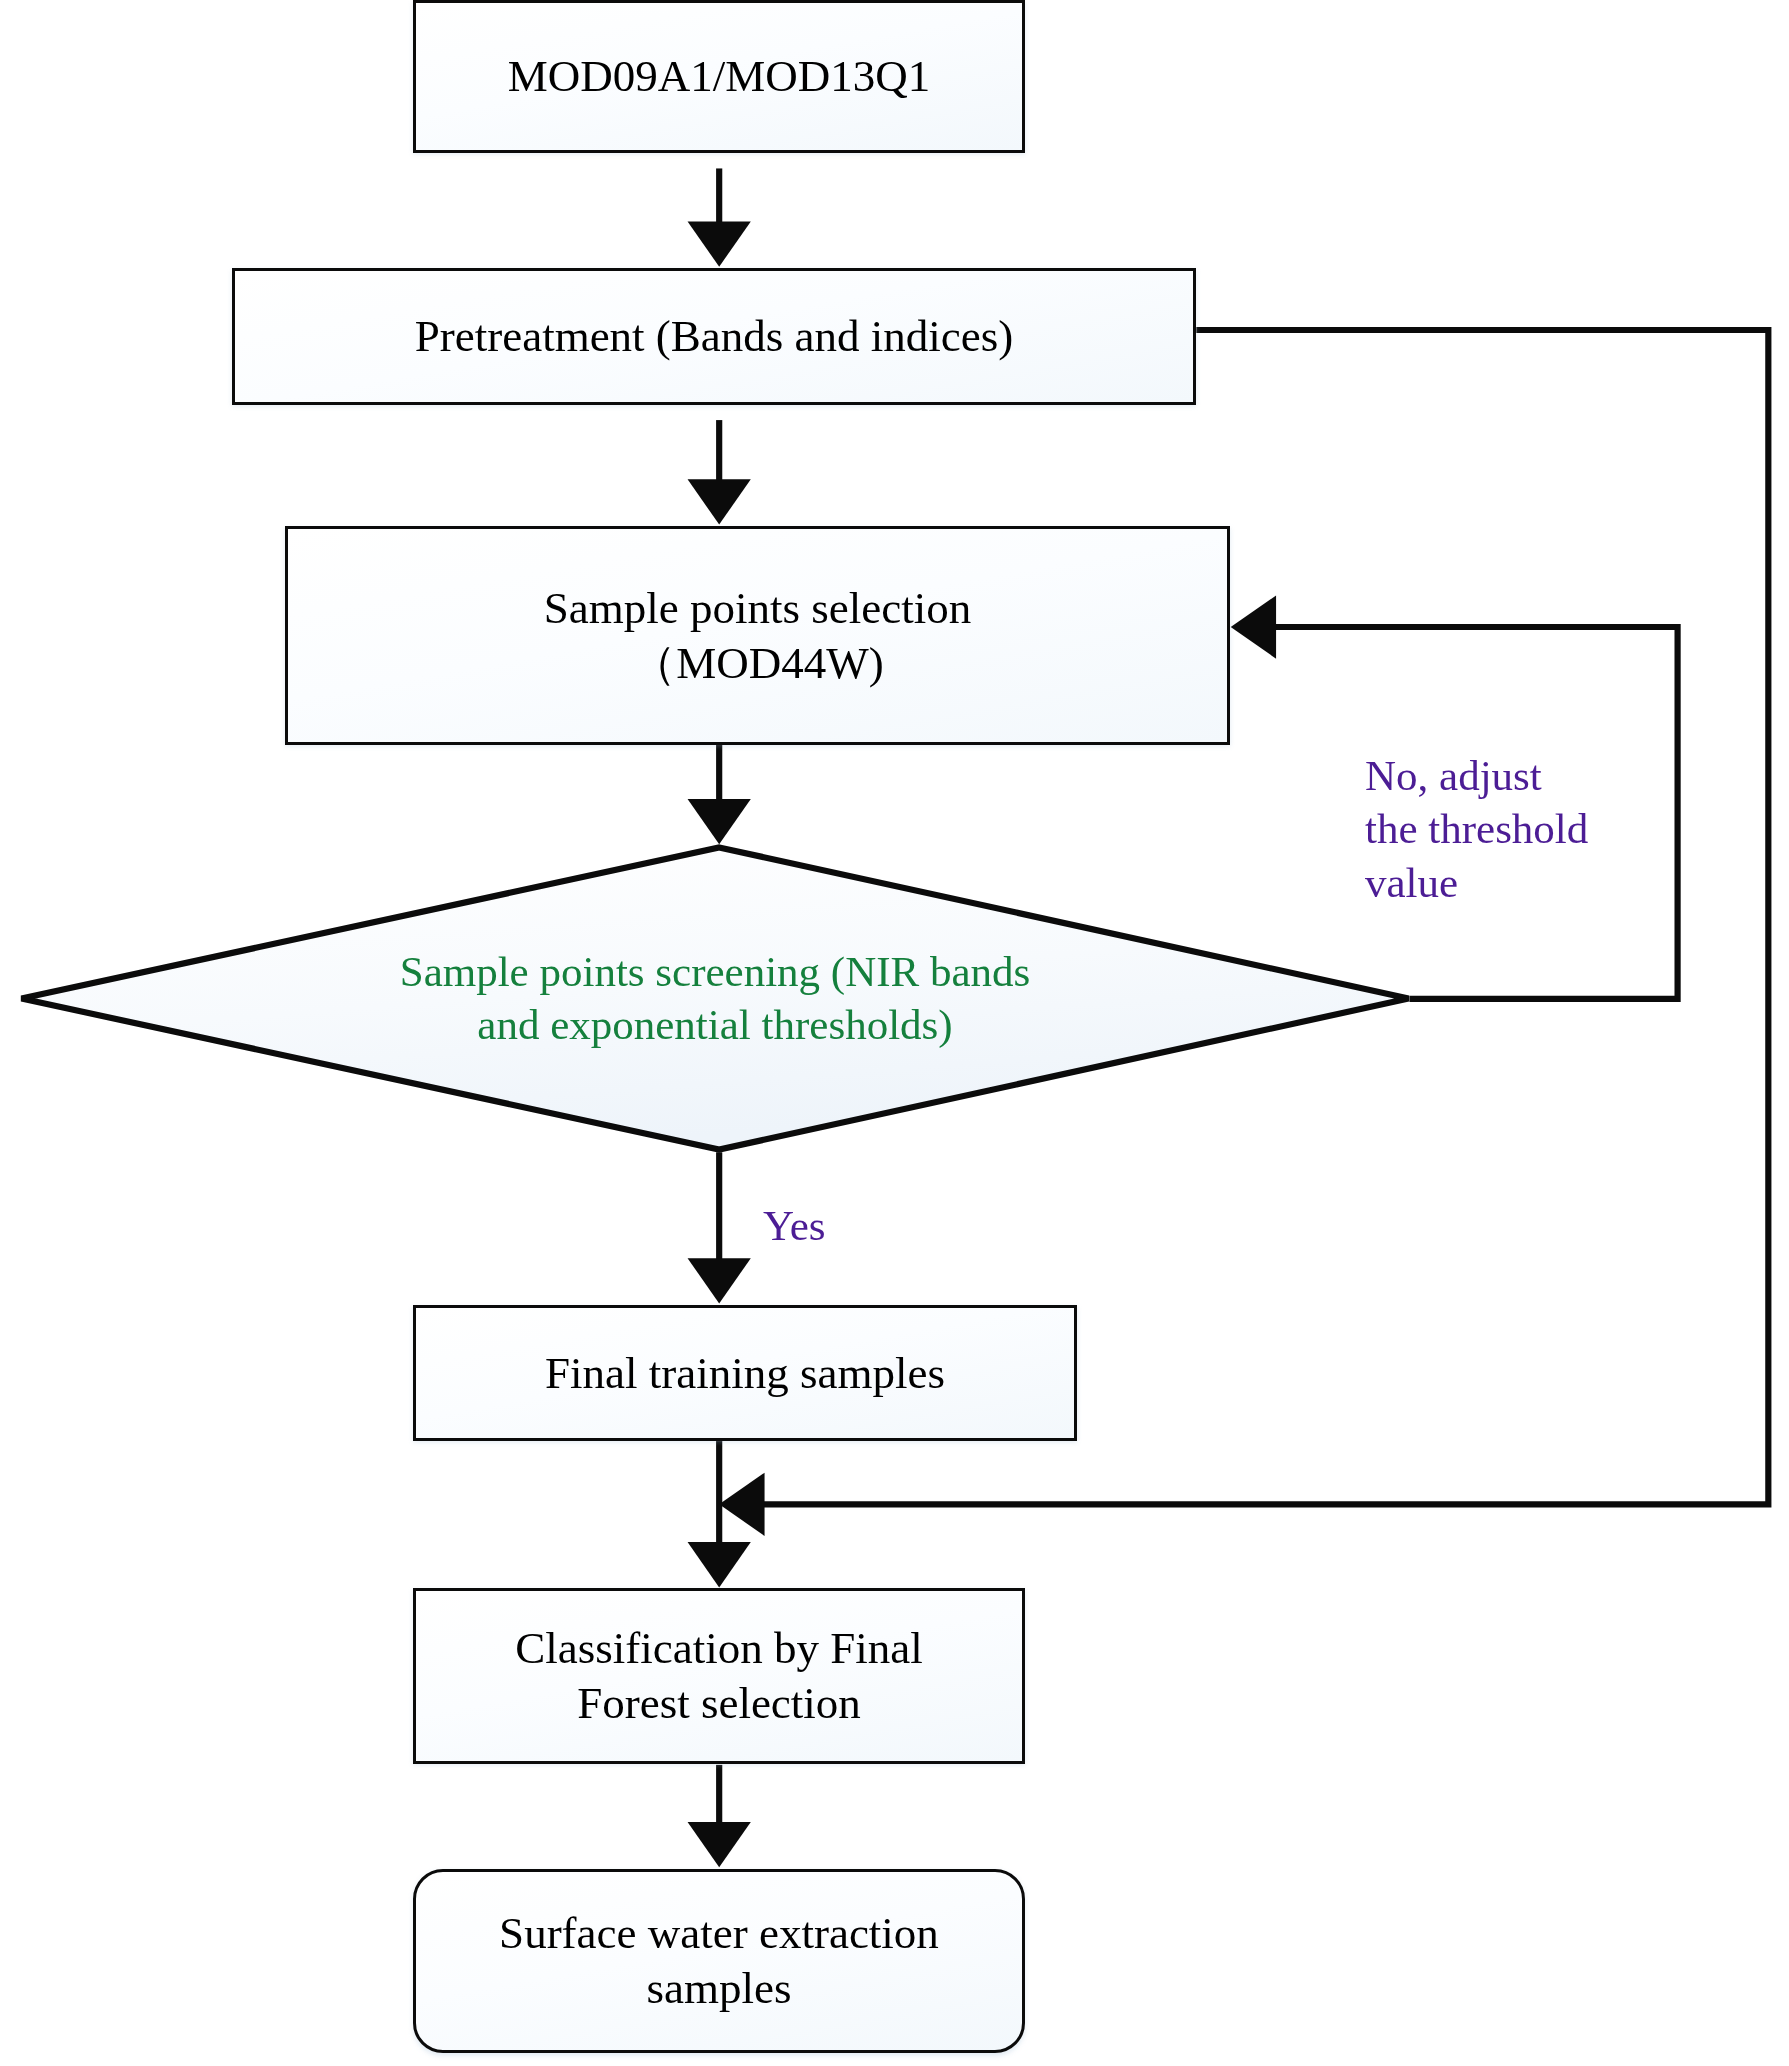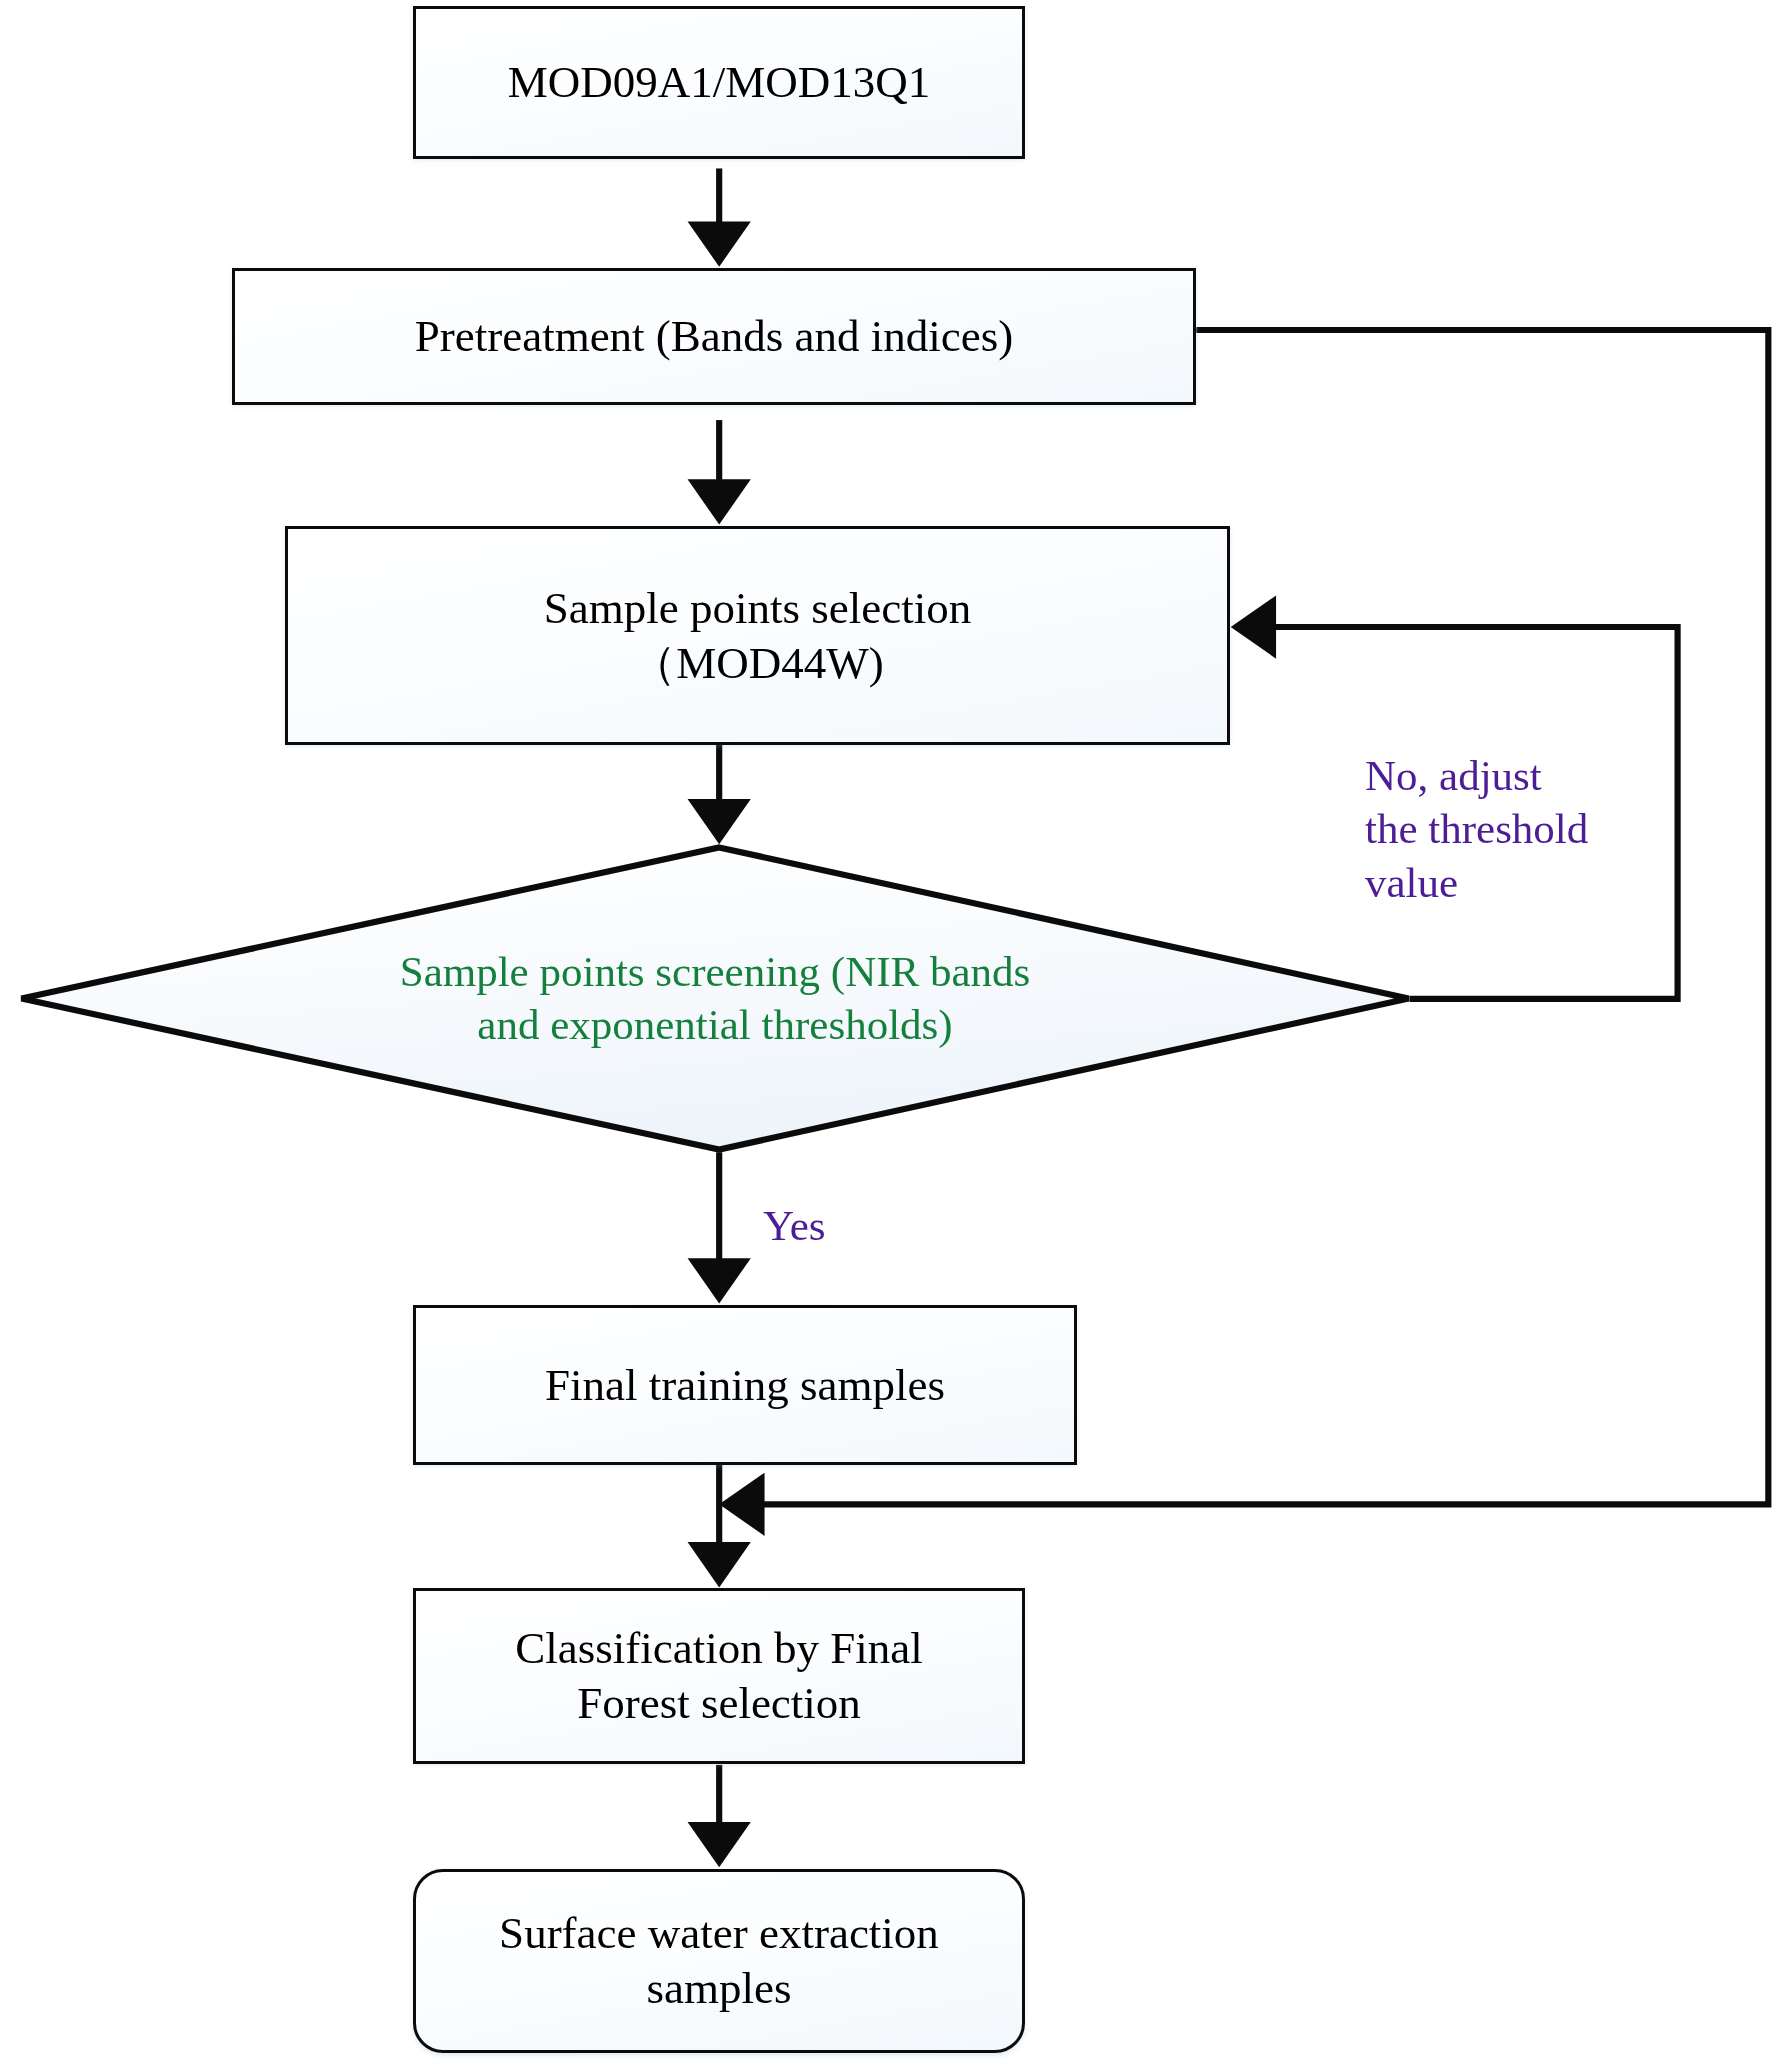--- a/index.html
+++ b/index.html
@@ -70,25 +70,25 @@
     line-height: 1.22;
   }
   .edge-label {
     position: absolute;
     color: #4c1d95;
     line-height: 1.24;
     white-space: pre-line;
   }
 
   
-  #node-source        { left: 413px;  top: 6px;   width: 612px;  height: 153px; font-size: 45px; }
+  #node-source        { left: 413px;  top: 0;   width: 612px;  height: 153px; font-size: 45px; }
   #node-pretreatment  { left: 232px;  top: 268px;  width: 964px; height: 137px; font-size: 45px; }
   #node-selection     { left: 285px;  top: 526px;  width: 945px; height: 219px; font-size: 45px; }
   #node-screening     { left: 17px;   top: 844px; width: 1396px; height: 309px; }
-  #node-final         { left: 413px;  top: 1305px; width: 664px;  height: 160px; font-size: 45px; }
+  #node-final         { left: 413px;  top: 1305px; width: 664px;  height: 136px; font-size: 45px; }
   #node-classify      { left: 413px;  top: 1588px; width: 612px;  height: 176px; font-size: 45px; }
   #node-result        { left: 413px;  top: 1869px; width: 612px;  height: 184px; font-size: 45px; border-radius: 30px; }
 
   #node-screening .diamond-label { font-size: 43px; padding: 0 165px; box-sizing: border-box; }
 
   #label-no  { left: 1365px; top: 749px; font-size: 43px; text-align: left; }
   #label-yes { left: 763px; top: 1199px; font-size: 43px; text-align: left; }
 </style>
 </head>
 <body>

